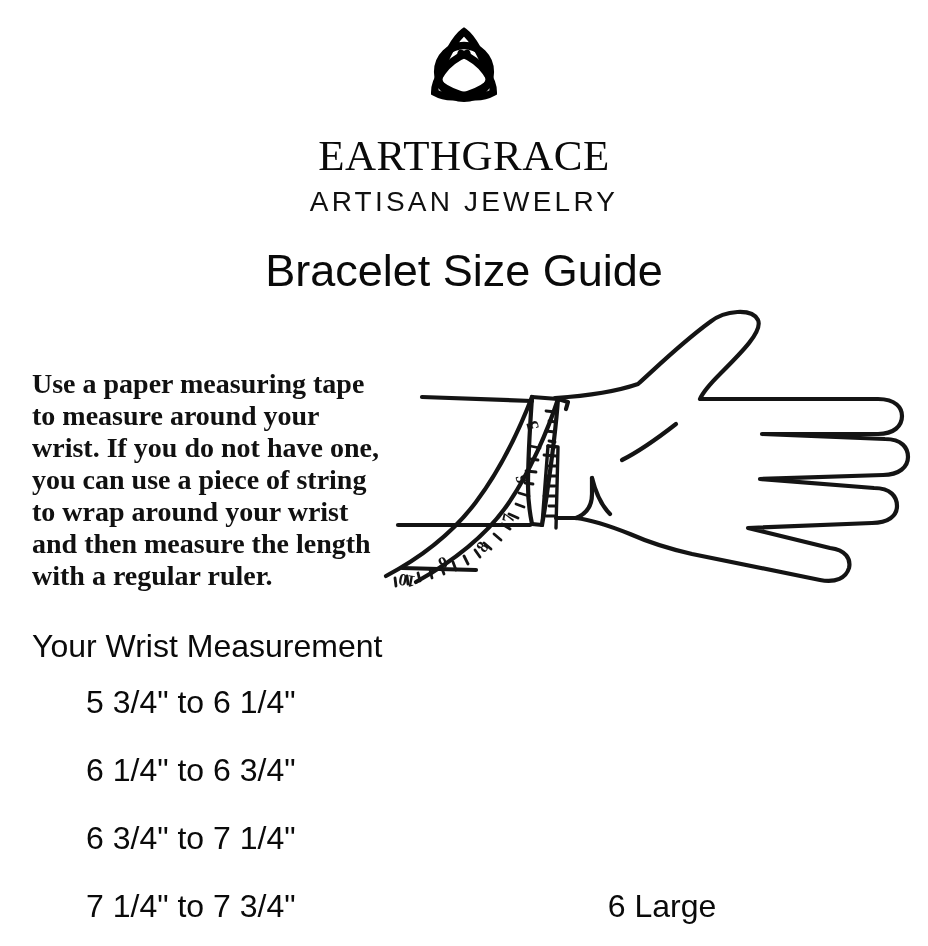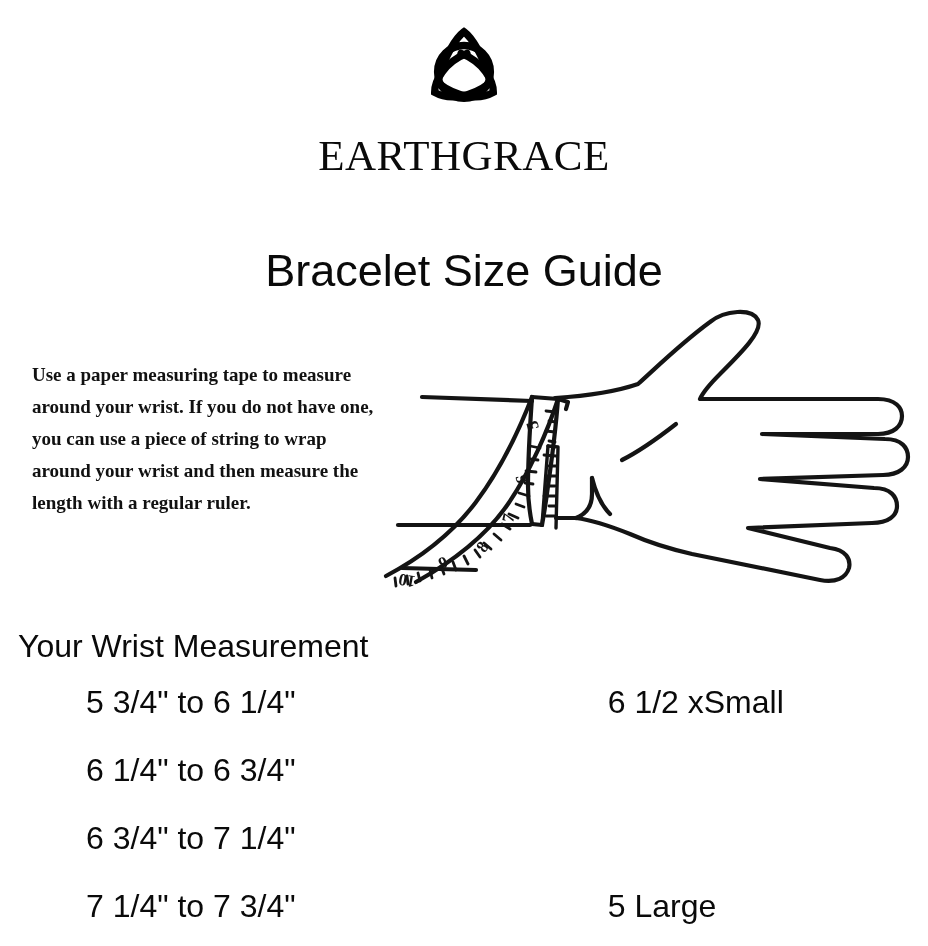--- a/index.html
+++ b/index.html
@@ -67,21 +67,21 @@
   }
 
   
   #instructions {
     position: absolute;
     left: 32px;
     top: 340px;
     width: 350px;
     font-family: "Liberation Serif", serif;
     font-weight: bold;
-    font-size: 19px;
+    font-size: 28px;
     line-height: 32px;
     color: #111111;
   }
 
   
   #illustration {
     position: absolute;
     left: 380px;
     top: 300px;
     width: 548px;
@@ -103,21 +103,21 @@
     width: 465px;
     text-align: left;
   }
   .col-right {
     width: 463px;
     text-align: left;
   }
   .head-row {
     height: 56px;
   }
-  .head-row .col-left  { padding-left: 18px; }
+  .head-row .col-left  { padding-left: 32px; }
   .head-row .col-right { padding-left: 146px; }
   .head-cell {
     font-size: 32px;
     color: #0a0a0a;
     white-space: nowrap;
   }
   .data-row {
     height: 68px;
   }
   .data-row .col-left  { padding-left: 86px; }
@@ -143,20 +143,21 @@
 
       <path d="M87 62 C 66 78, 44 80, 30 72 C 30 60, 40 41, 63 32"></path>
 
       <path d="M33 62 C 54 78, 76 80, 90 72 C 90 60, 80 41, 57 32"></path>
 
       <circle cx="60" cy="51" r="27"></circle>
     </g>
   </svg>
 
   <span id="wordmark">EarthGrace</span>
+  <span id="tagline">ARTISAN JEWELRY</span>
 </div>
 
 <div id="page-title">Bracelet Size Guide</div>
 
 <p id="instructions">Use a paper measuring tape to measure around your wrist. If you do not have one, you can use a piece of string to wrap around your wrist and then measure the length with a regular ruler.</p>
 
 <svg id="illustration" viewBox="0 0 548 310" xmlns="http://www.w3.org/2000/svg">
   <g fill="none" stroke="#141414" stroke-width="4.2" stroke-linecap="round" stroke-linejoin="round">
 
     <path d="M175 98
@@ -265,39 +266,36 @@
   <div class="row head-row">
     <div class="col-left">
       <span class="head-cell">Your Wrist Measurement</span>
     </div>
   </div>
 
   <div class="row data-row">
     <div class="col-left">
       <span class="data-cell">5 3/4" to 6 1/4"</span>
     </div>
+  </div>
+
+  <div class="row data-row">
+    <div class="col-left">
+      <span class="data-cell">6 1/4" to 6 3/4"</span>
+    </div>
+  </div>
+
+  <div class="row data-row">
+    <div class="col-left">
+      <span class="data-cell">6 3/4" to 7 1/4"</span>
+    </div>
+  </div>
+
+  <div class="row data-row">
+    <div class="col-left">
+      <span class="data-cell">7 1/4" to 7 3/4"</span>
+    </div>
     <div class="col-right">
-      <span class="data-cell">6 1/2 xSmall</span>
-    </div>
-  </div>
-
-  <div class="row data-row">
-    <div class="col-left">
-      <span class="data-cell">6 1/4" to 6 3/4"</span>
-    </div>
-  </div>
-
-  <div class="row data-row">
-    <div class="col-left">
-      <span class="data-cell">6 3/4" to 7 1/4"</span>
-    </div>
-  </div>
-
-  <div class="row data-row">
-    <div class="col-left">
-      <span class="data-cell">7 1/4" to 7 3/4"</span>
-    </div>
-    <div class="col-right">
-      <span class="data-cell">5 Large</span>
+      <span class="data-cell">6 Large</span>
     </div>
   </div>
 
 </div>
 
 </body></html>

